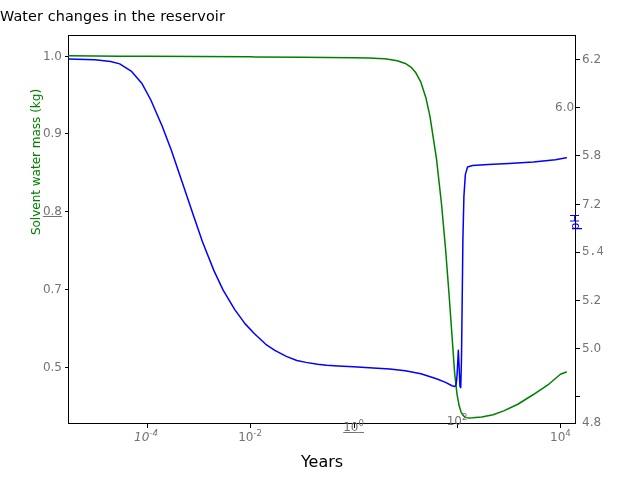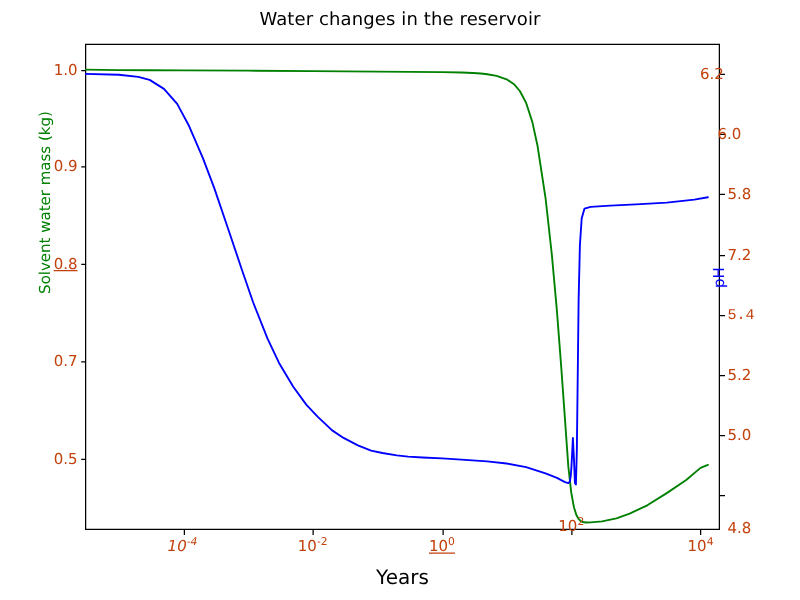--- a/index.html
+++ b/index.html
@@ -13,21 +13,21 @@
     height: 480px;
     background: #ffffff;
     font-family: "DejaVu Sans", sans-serif;
     overflow: hidden;
   }
   #plot-title {
     position: absolute;
     left: 0;
     top: 8px;
     width: 640px;
-    text-align: center;
+    text-align: left;
     font-size: 14.4px;
     color: #000000;
     letter-spacing: 0.1px;
   }
   #axes-frame {
     position: absolute;
     left: 68px;
     top: 35px;
     width: 508px;
     height: 389px;
@@ -39,21 +39,21 @@
     position: absolute;
     left: 68px;
     top: 35px;
     width: 508px;
     height: 389px;
   }
   
   .tick-label {
     position: absolute;
     font-size: 12px;
-    color: #c2410c;
+    color: #737373;
     white-space: nowrap;
   }
   .ytick-left {
     text-align: right;
     transform: translateY(-50%);
   }
   .ytick-right {
     text-align: left;
     transform: translateY(-50%);
   }
@@ -139,29 +139,29 @@
       <div class="tick-label ytick-right" style="left: 582px; top: 347.933px; width: 40px;">5.0</div>
       <div class="tickmark tick-h" style="left: 576px; top: 299.79px;"></div>
       <div class="tick-label ytick-right" style="left: 582px; top: 299.79px; width: 40px;">5.2</div>
       <div class="tickmark tick-h" style="left: 576px; top: 251.646px;"></div>
       <div class="tick-label ytick-right" style="left: 582px; top: 251.646px; width: 40px; font-family: Liberation Mono, monospace;">5.4</div>
       <div class="tickmark tick-h" style="left: 576px; top: 203.502px;"></div>
       <div class="tick-label ytick-right" style="left: 582px; top: 203.502px; width: 40px;">7.2</div>
       <div class="tickmark tick-h" style="left: 576px; top: 155.359px;"></div>
       <div class="tick-label ytick-right" style="left: 582px; top: 155.359px; width: 40px;">5.8</div>
       <div class="tickmark tick-h" style="left: 576px; top: 107.215px;"></div>
-      <div class="tick-label ytick-right" style="left: 574px; top: 107.215px; width: 40px;">6.0</div>
+      <div class="tick-label ytick-right" style="left: 555px; top: 107.215px; width: 40px;">6.0</div>
       <div class="tickmark tick-h" style="left: 576px; top: 59.0718px;"></div>
-      <div class="tick-label ytick-right" style="left: 560px; top: 59.0718px; width: 40px;">6.2</div>
+      <div class="tick-label ytick-right" style="left: 582px; top: 59.0718px; width: 40px;">6.2</div>
       <div class="tickmark tick-v" style="left: 146.749px; top: 424px;"></div>
       <div class="tick-label xtick" style="left: 146px; top: 430px; font-style: italic;">10<sup>-4</sup></div>
       <div class="tickmark tick-v" style="left: 250.17px; top: 424px;"></div>
       <div class="tick-label xtick" style="left: 250.17px; top: 430px;">10<sup>-2</sup></div>
       <div class="tickmark tick-v" style="left: 353.591px; top: 424px;"></div>
-      <div class="tick-label xtick" style="left: 353.591px; top: 430px; text-decoration: underline;">10<sup>0</sup></div>
+      <div class="tick-label xtick" style="left: 353.591px; top: 420px; text-decoration: underline;">10<sup>0</sup></div>
       <div class="tickmark tick-v" style="left: 457.012px; top: 424px;"></div>
       <div class="tick-label xtick" style="left: 457.012px; top: 414px;">10<sup>2</sup></div>
       <div class="tickmark tick-v" style="left: 560.434px; top: 424px;"></div>
       <div class="tick-label xtick" style="left: 560.434px; top: 430px;">10<sup>4</sup></div>
     </div>
 
   <div id="ylabel-left">Solvent water mass (kg)</div>
 
   <div id="ylabel-right">pH</div>
 

